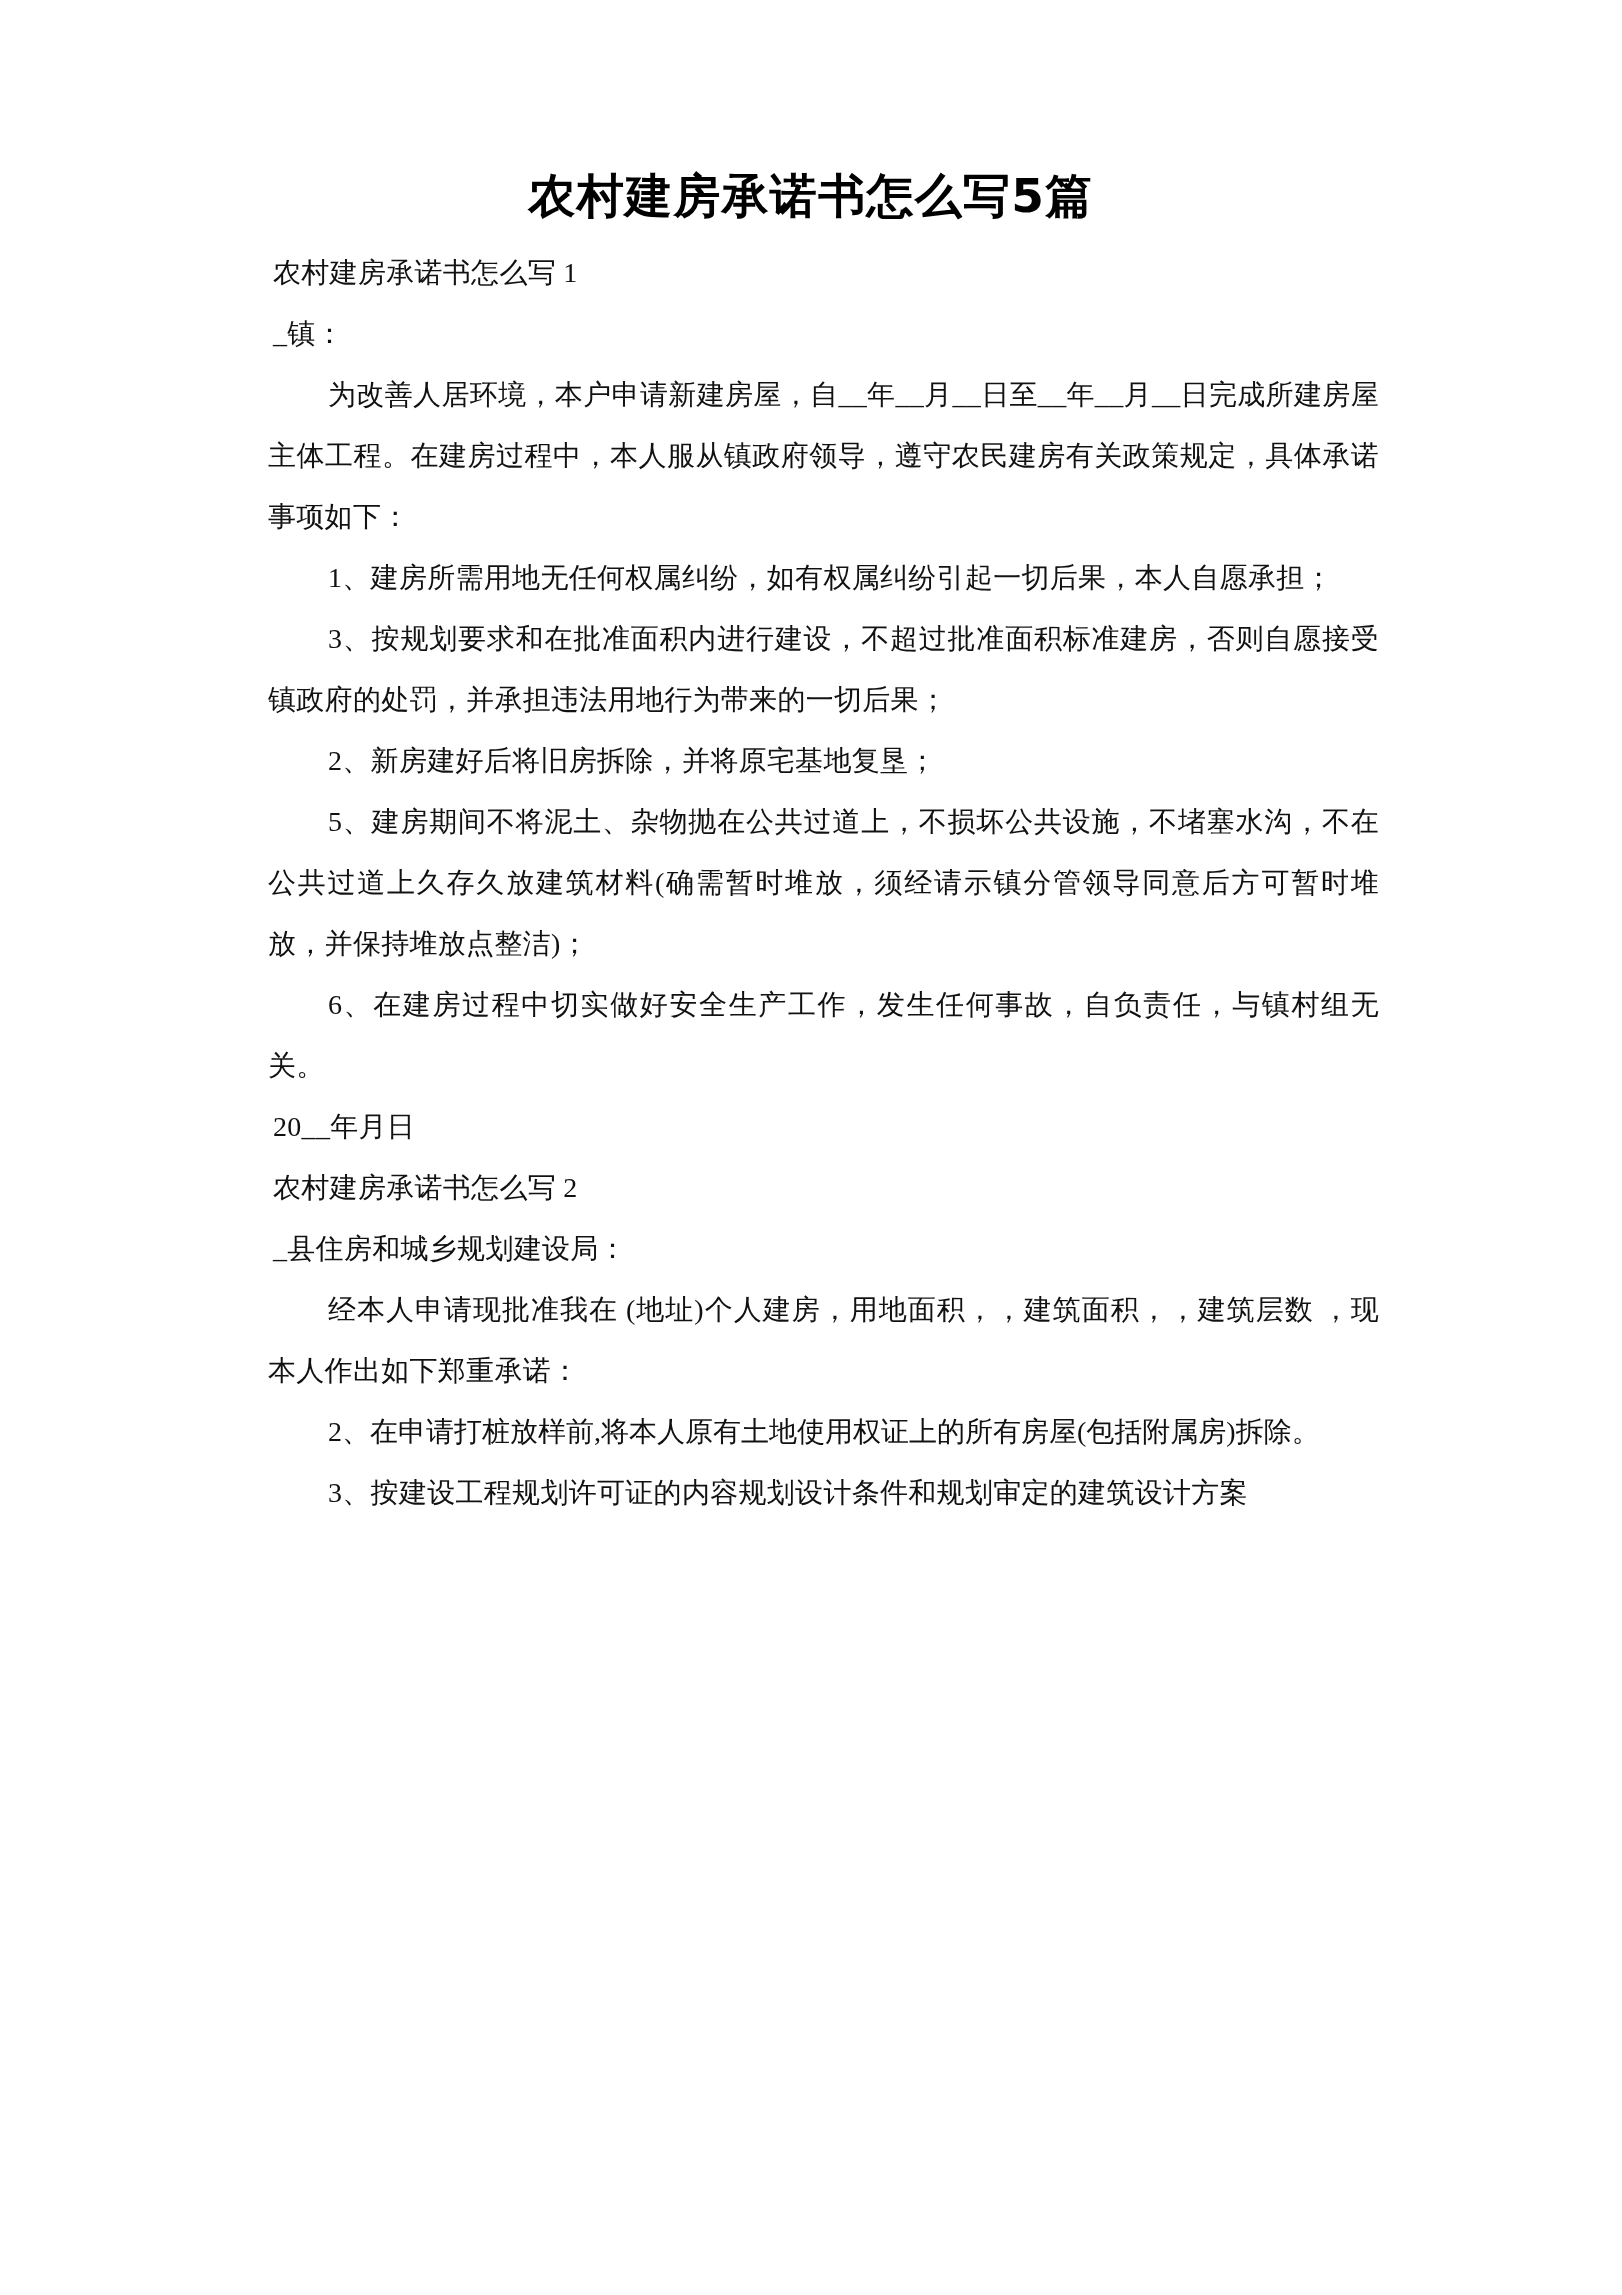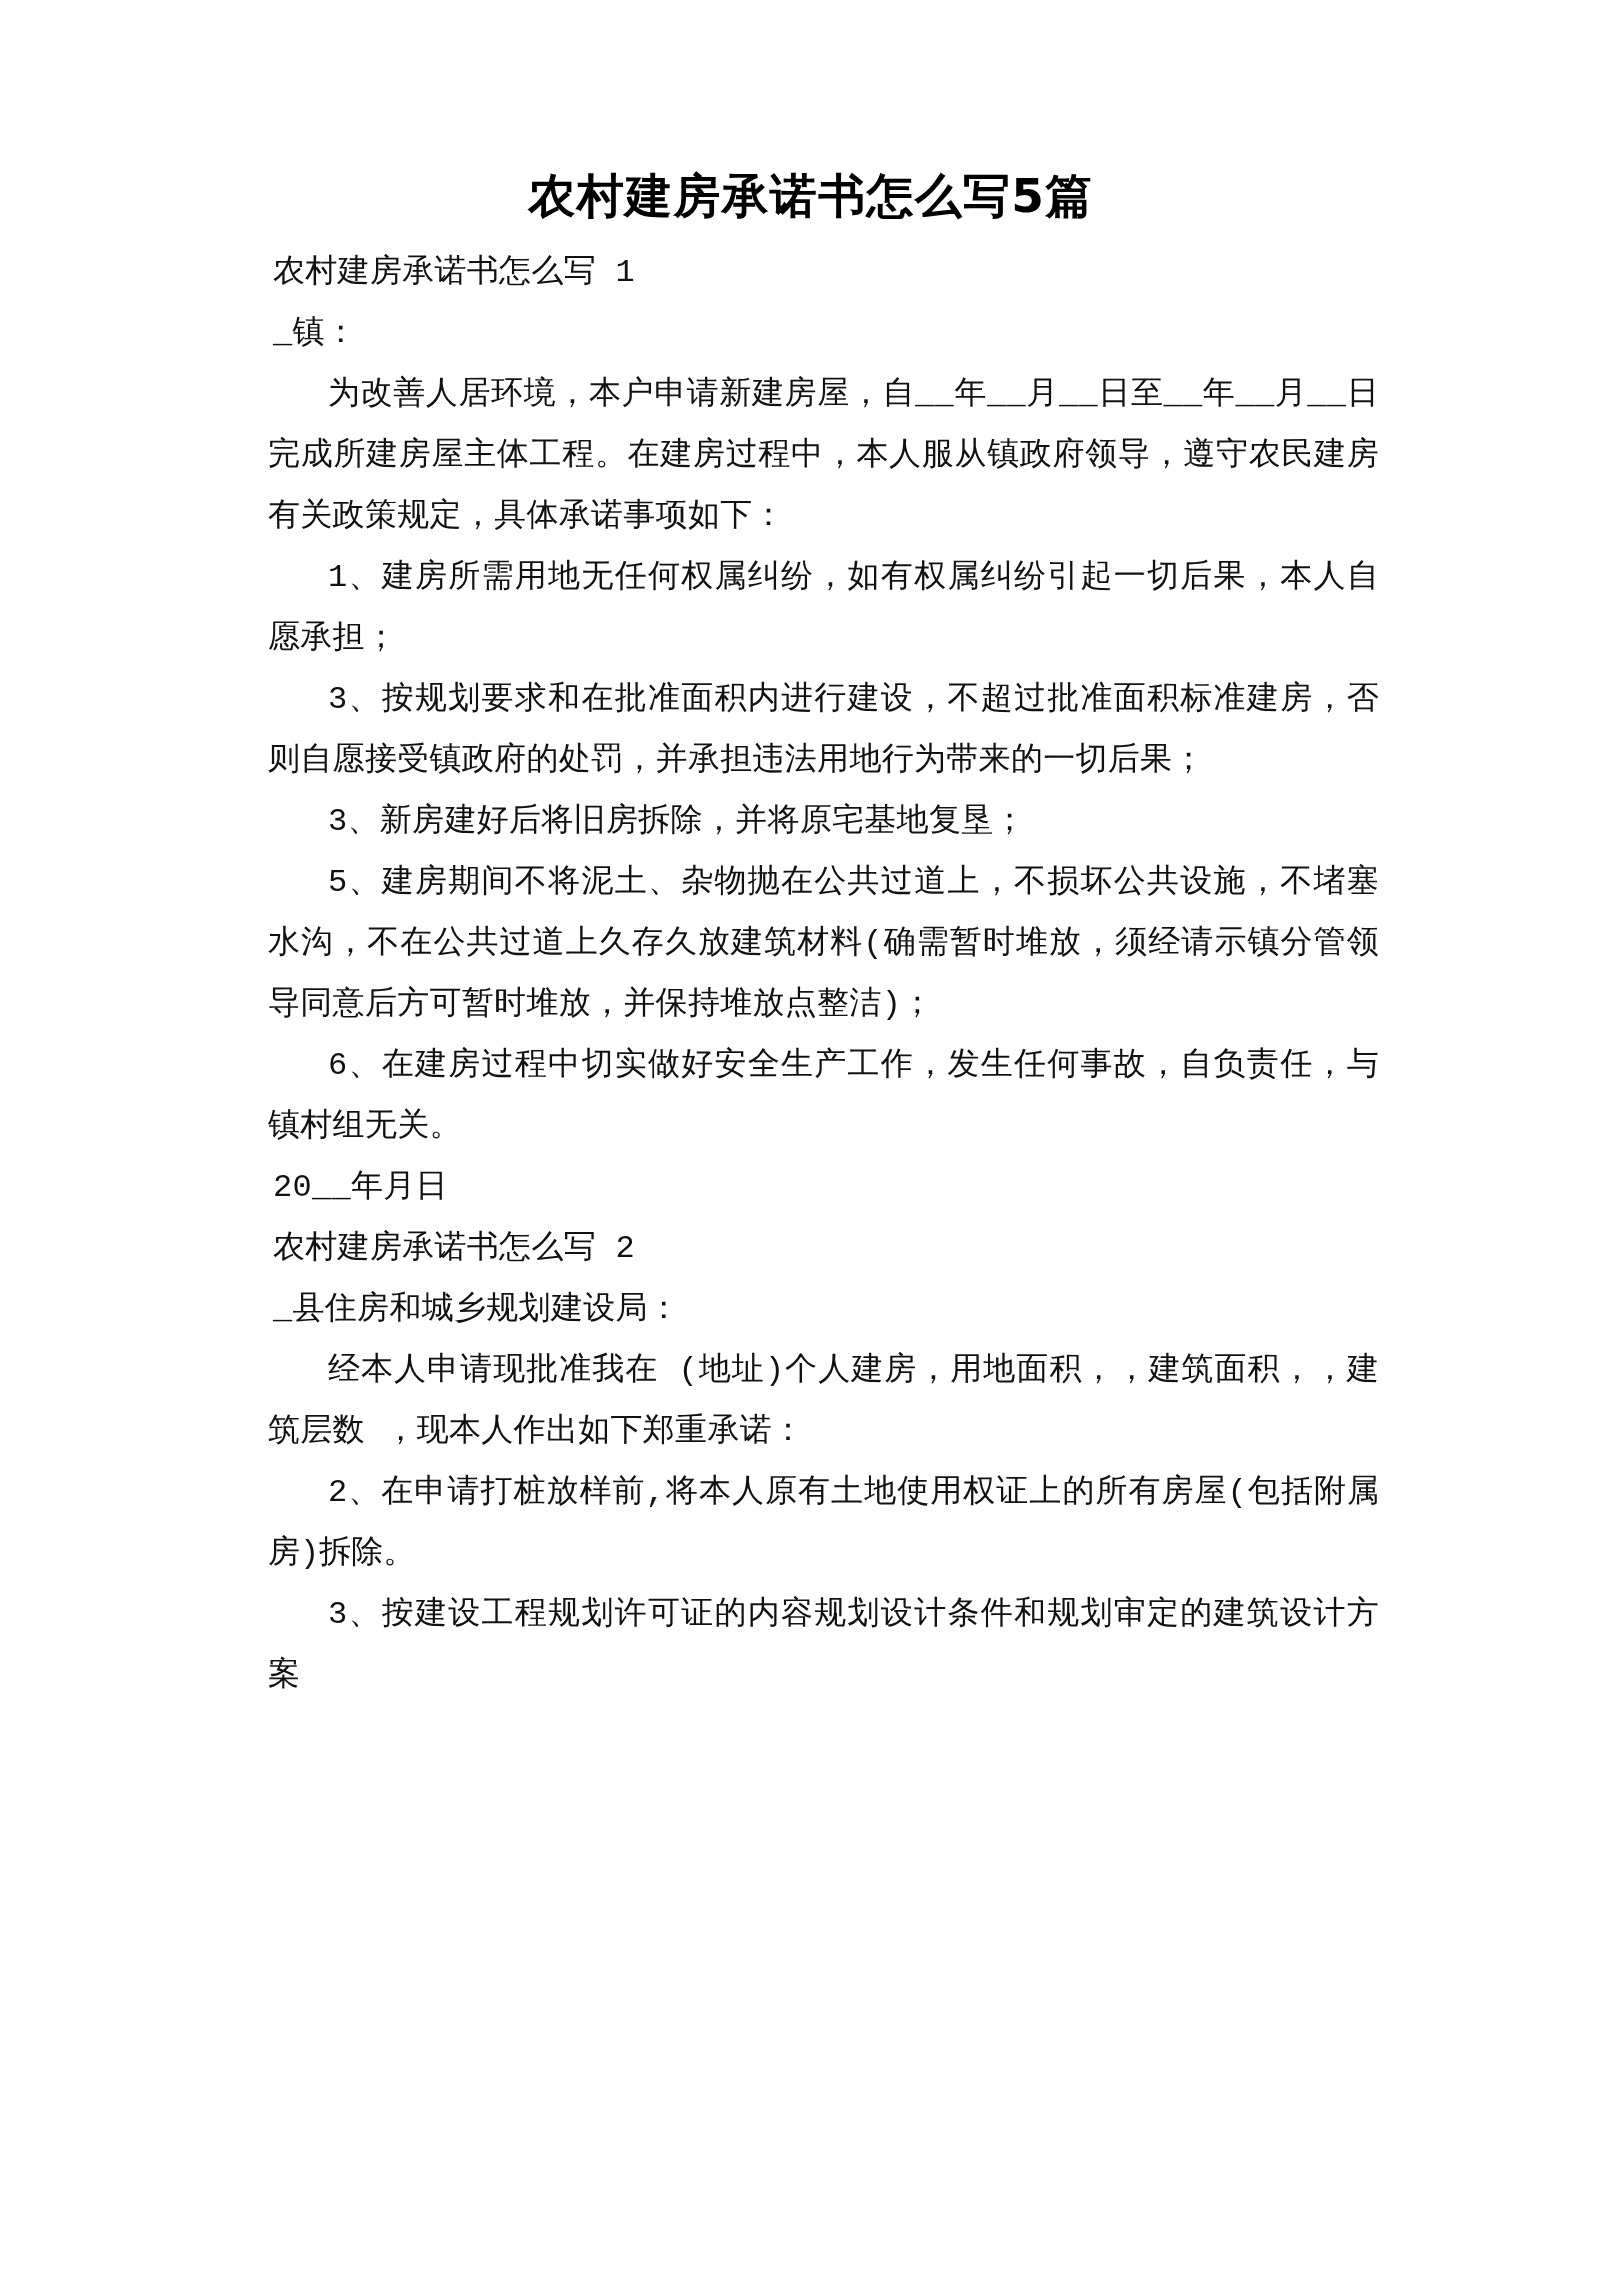--- a/index.html
+++ b/index.html
@@ -37,22 +37,22 @@
     font-size: 47px;
     line-height: 1.35;
     text-align: center;
     letter-spacing: 1.3px;
     margin: 0 0 14.4px 0;
     padding: 0;
     color: #000000;
   }
 
   .para {
-    font-family: Liberation Mono, monospace;
-    font-size: 32px;
+    font-family: Liberation Serif, serif;
+    font-size: 28px;
     line-height: 61px;
     margin: 0;
     padding: 0;
     text-align: justify;
     text-justify: inter-character;
     letter-spacing: 0.3px;
     color: #111111;
   }
 
   
@@ -73,21 +73,21 @@
 
 <div class="page">
   <div class="content">
     <h1 class="doc-title">农村建房承诺书怎么写5篇</h1>
     <div id="blocks">
         <p class="para indent-1">农村建房承诺书怎么写 1</p>
         <p class="para indent-1">_镇：</p>
         <p class="para indent">为改善人居环境，本户申请新建房屋，自__年__月__日至__年__月__日完成所建房屋主体工程。在建房过程中，本人服从镇政府领导，遵守农民建房有关政策规定，具体承诺事项如下：</p>
         <p class="para indent">1、建房所需用地无任何权属纠纷，如有权属纠纷引起一切后果，本人自愿承担；</p>
         <p class="para indent">3、按规划要求和在批准面积内进行建设，不超过批准面积标准建房，否则自愿接受镇政府的处罚，并承担违法用地行为带来的一切后果；</p>
-        <p class="para indent">3、新房建好后将旧房拆除，并将原宅基地复垦；</p>
+        <p class="para indent">2、新房建好后将旧房拆除，并将原宅基地复垦；</p>
         <p class="para indent">5、建房期间不将泥土、杂物抛在公共过道上，不损坏公共设施，不堵塞水沟，不在公共过道上久存久放建筑材料(确需暂时堆放，须经请示镇分管领导同意后方可暂时堆放，并保持堆放点整洁)；</p>
         <p class="para indent">6、在建房过程中切实做好安全生产工作，发生任何事故，自负责任，与镇村组无关。</p>
         <p class="para indent-1">20__年月日</p>
         <p class="para indent-1">农村建房承诺书怎么写 2</p>
         <p class="para indent-1">_县住房和城乡规划建设局：</p>
         <p class="para indent">经本人申请现批准我在 (地址)个人建房，用地面积，，建筑面积，，建筑层数 ，现本人作出如下郑重承诺：</p>
         <p class="para indent tight">2、在申请打桩放样前,将本人原有土地使用权证上的所有房屋(包括附属房)拆除。</p>
         <p class="para indent">3、按建设工程规划许可证的内容规划设计条件和规划审定的建筑设计方案</p>
       </div>
   </div>

